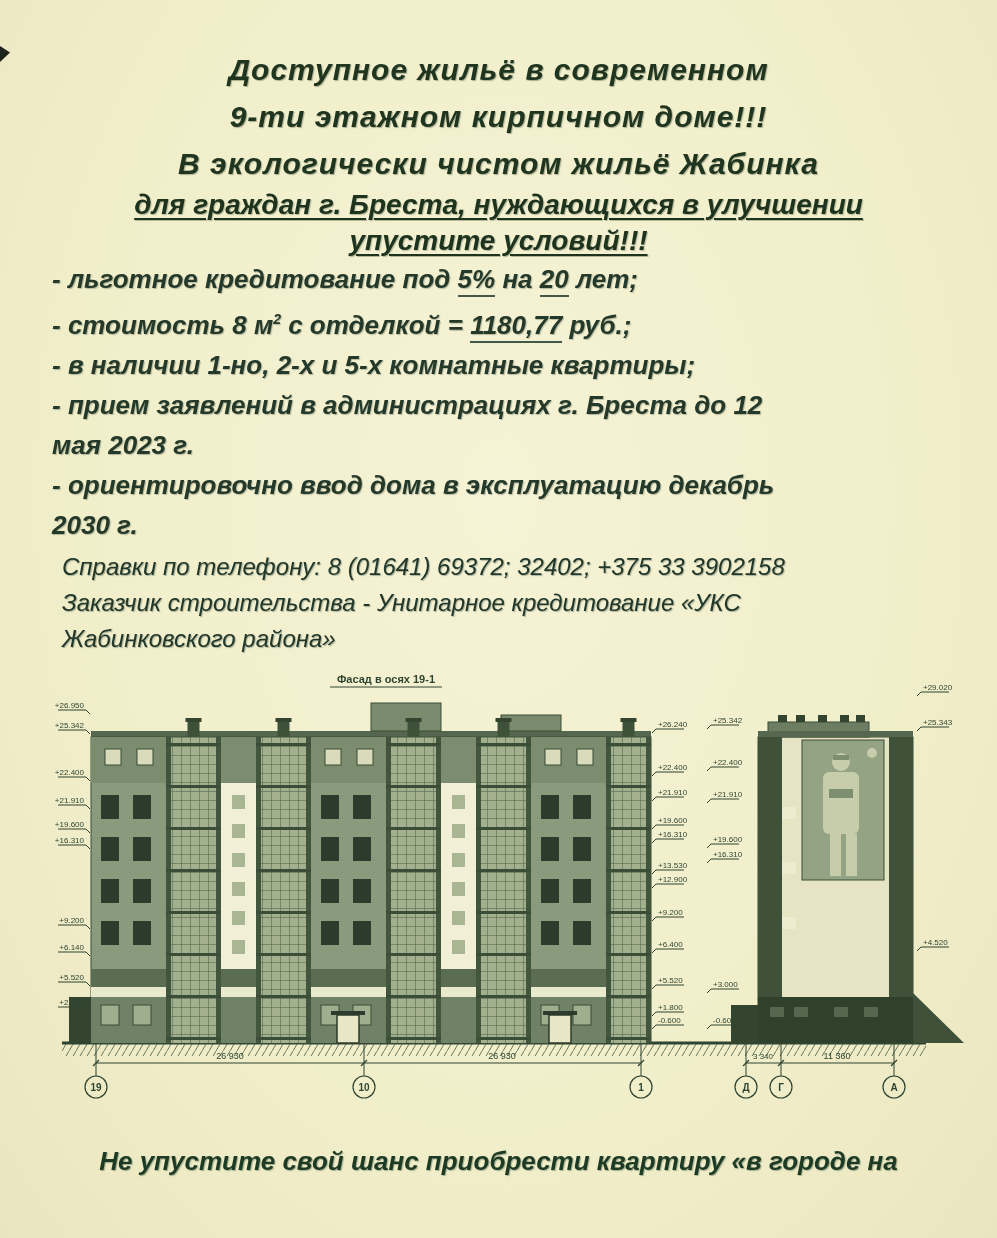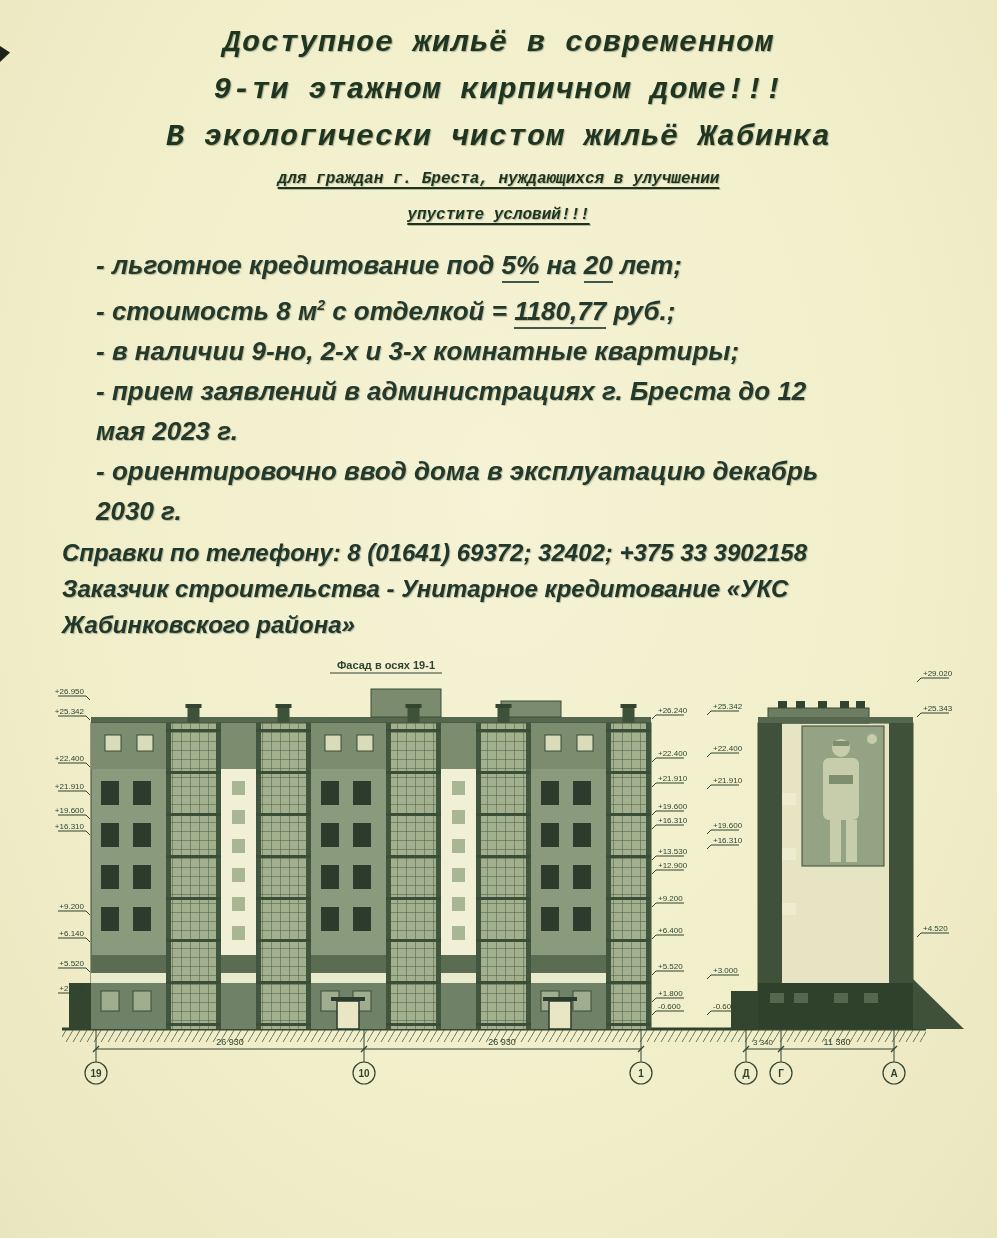--- a/index.html
+++ b/index.html
@@ -6,33 +6,33 @@
   body{
     width:997px;height:1238px;overflow:hidden;position:relative;
     background:#f2efcd;
     background-image:radial-gradient(ellipse at 50% 40%, #f6f3d6 0%, #f1eeca 60%, #e9e6bf 100%);
     font-family:"Liberation Sans", sans-serif;
     color:#22382a;
   }
   .page{position:absolute;inset:0;}
   .corner-artifact{position:absolute;left:0;top:46px;width:10px;height:16px;background:#1c241c;
     clip-path:polygon(0 0,100% 40%,0 100%);}
-  .title-block{padding-top:20px;text-align:center;font-family:Liberation Mono, monospace;}
+  .title-block{padding-top:46px;text-align:center;}
   .t1{font-size:30px;line-height:47px;font-weight:700;font-style:italic;letter-spacing:1px;
     color:#20351f;text-shadow:1px 1px 1px rgba(32,53,31,.35);}
-  .t2{font-size:16px;line-height:36px;font-weight:700;font-style:italic;color:#1e331e;
+  .t2{font-size:28px;line-height:36px;font-weight:700;font-style:italic;color:#1e331e;
     text-decoration:underline;text-decoration-thickness:2px;text-underline-offset:4px;
     text-shadow:1px 1px 1px rgba(32,53,31,.3);}
-  .bullets{margin-top:12px;padding-left:96px;padding-right:36px;}
+  .bullets{padding-left:52px;padding-right:36px;}
   .bullet{margin:0;font-size:26px;line-height:40px;font-weight:600;font-style:italic;
     color:#24392a;text-shadow:1px 1px 1px rgba(36,57,42,.3);}
   .u{border-bottom:2px solid #44584a;padding-bottom:1px;}
   sup{font-size:14px;}
   .contact{padding-left:62px;padding-right:30px;margin-top:4px;}
-  .contact p{margin:0;font-size:24px;line-height:36px;font-weight:700;font-style:italic;
+  .contact p{margin:0;font-size:24px;line-height:36px;font-weight:400;font-style:italic;
     color:#21372a;text-shadow:1px 1px 1px rgba(33,55,42,.35);}
   .drawing{position:relative;margin:10px 0 0 34px;width:934px;height:450px;}
   .footer{margin-top:24px;text-align:center;}
   .footer p{margin:0;font-size:26px;line-height:40px;font-weight:700;font-style:italic;
     color:#1d3a24;text-shadow:1px 1px 1px rgba(29,58,36,.35);}
   svg text{font-family:"Liberation Sans", sans-serif;}
 </style>
 </head>
 <body>
 
@@ -43,21 +43,21 @@
     <div class="t1">Доступное жильё в современном</div>
     <div class="t1">9-ти этажном кирпичном доме!!!</div>
     <div class="t1">В экологически чистом жильё Жабинка</div>
     <div class="t2">для граждан г. Бреста, нуждающихся в улучшении</div>
     <div class="t2">упустите условий!!!</div>
   </div>
 
   <div class="bullets">
     <p class="bullet"><span>- льготное кредитование  под </span><span class="u">5%</span><span> на </span><span class="u">20</span><span> лет;</span></p>
     <p class="bullet"><span>- стоимость 8 м</span><sup>2</sup><span> с отделкой = </span><span class="u">1180,77</span><span> руб.;</span></p>
-    <p class="bullet">- в наличии 9-но, 2-х и 3-х комнатные квартиры;</p>
+    <p class="bullet">- в наличии 1-но, 2-х и 5-х комнатные квартиры;</p>
     <p class="bullet">- прием заявлений в администрациях г. Бреста до 12</p>
     <p class="bullet cont">мая 2023 г.</p>
     <p class="bullet">- ориентировочно ввод дома в эксплуатацию декабрь</p>
     <p class="bullet cont">2030 г.</p>
   </div>
 
   <div class="contact">
     <p>Справки по телефону: 8 (01641) 69372; 32402; +375 33 3902158</p>
     <p>Заказчик строительства - Унитарное кредитование «УКС</p>
     <p>Жабинковского района»</p>
@@ -375,14 +375,15 @@
           <text x="712" y="424" fill="#2e4431" font-size="10" text-anchor="middle" font-weight="bold">Д</text>
           <circle cx="747" cy="420" r="11" fill="none" stroke="#2e4431" stroke-width="1.2"></circle>
           <text x="747" y="424" fill="#2e4431" font-size="10" text-anchor="middle" font-weight="bold">Г</text>
           <circle cx="860" cy="420" r="11" fill="none" stroke="#2e4431" stroke-width="1.2"></circle>
           <text x="860" y="424" fill="#2e4431" font-size="10" text-anchor="middle" font-weight="bold">А</text>
         </g>
     </svg>
   </div>
 
   <div class="footer">
+    <p>Не упустите свой шанс приобрести квартиру «в городе на</p>
   </div>
 </div>
 
 </body></html>

